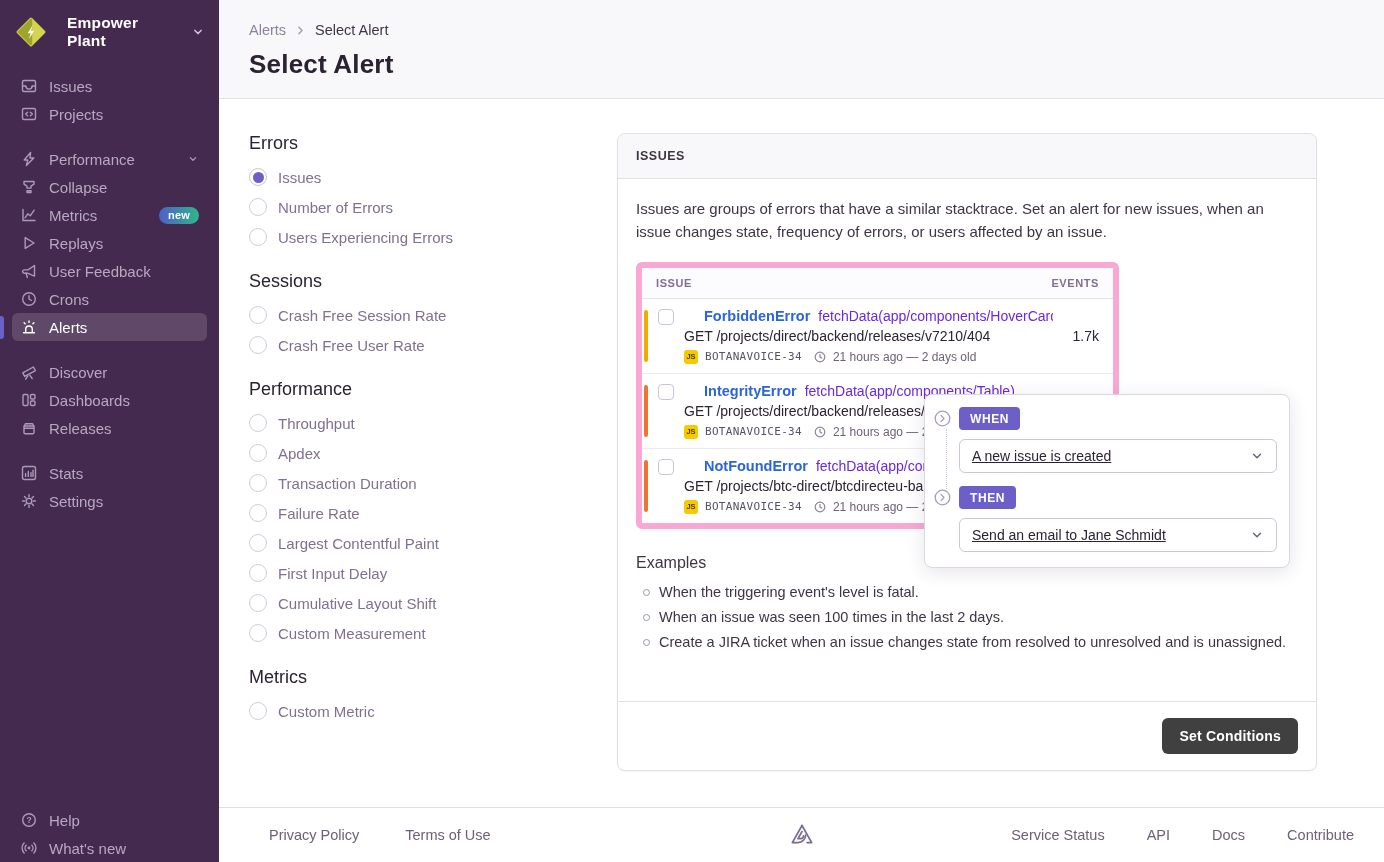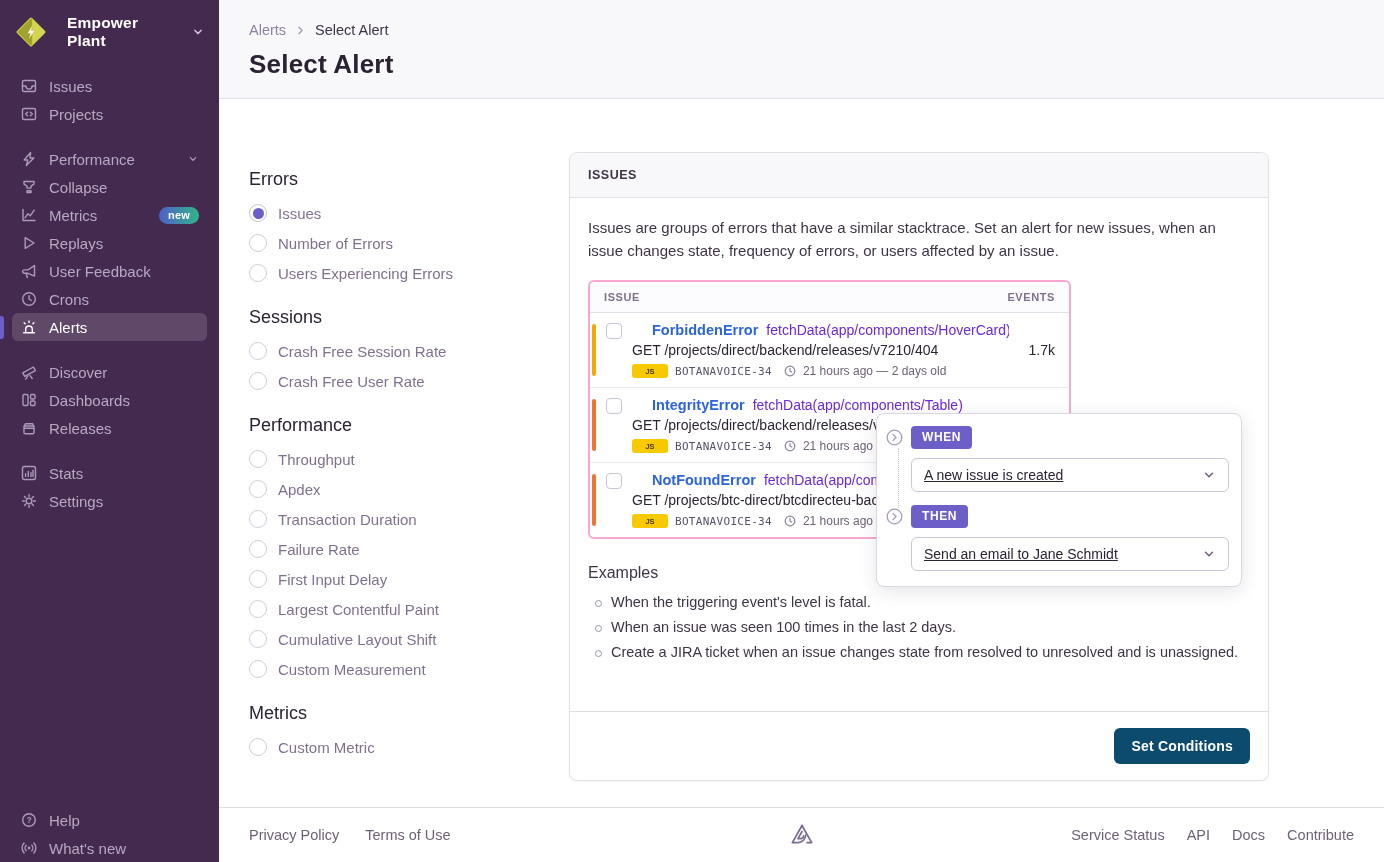--- a/index.html
+++ b/index.html
@@ -31,68 +31,68 @@
 
   
   .main { flex:1; display:flex; flex-direction:column; background:#fff; min-width:0; }
   .page-header { background:#f8f8fa; border-bottom:1px solid #e2dee6; padding:22px 30px 18px; }
   .breadcrumb { display:flex; align-items:center; gap:9px; font-size:14.5px; color:#8d81a3; }
   .breadcrumb .crumb-link { cursor:pointer; }
   .breadcrumb .current { color:#3e3446; }
   .crumb-sep { color:#a79cb5; }
   .page-title { margin-top:11px; font-size:26px; font-weight:700; color:#2b2233; letter-spacing:.2px; }
 
-  .content { display:flex; padding:34px 30px 0; flex:1; align-items:flex-end; }
+  .content { display:flex; padding:34px 30px 0; flex:1; align-items:flex-start;gap:48px; }
 
   
   .selector { width:320px; flex-shrink:0; }
   .sel-section { margin-bottom:25px; }
   .sel-title { font-size:18px; font-weight:500; color:#2b2233; margin-bottom:14px; }
   .sel-option { display:flex; align-items:center; gap:11px; margin-bottom:12px; color:#80708f; font-size:15px; cursor:pointer; }
   .radio { width:18px; height:18px; border:1.5px solid #d4cbdf; border-radius:50%; background:#fff; position:relative; flex-shrink:0; }
   .radio.on { border-color:#cdc2dc; }
   .radio.on::after { content:""; position:absolute; inset:2.5px; background:#6c5fc7; border-radius:50%; }
 
   
   .panel { width:700px; border:1px solid #e2dee6; border-radius:8px; background:#fff; position:relative;
            box-shadow:0 1px 2px rgba(40,20,60,.04); }
   .panel-header { background:#f8f8fa; border-bottom:1px solid #e2dee6; border-radius:8px 8px 0 0; padding:15px 18px;
            font-size:12.5px; font-weight:700; letter-spacing:.5px; color:#3e3446; }
   .panel-body { padding:18px; }
   .panel-desc { font-size:15px; line-height:1.55; color:#3e3446; margin-bottom:18px; max-width:662px; }
 
-  .issues-table { width:483px; border:2px solid #f9a8d4; border-radius:6px; background:#fff; }
+  .issues-table { width:483px; border:6px solid #f9a8d4; border-radius:6px; background:#fff; }
   .it-header { display:flex; justify-content:space-between; padding:9px 14px; border-bottom:1px solid #e5e0ea;
            font-size:11px; font-weight:700; letter-spacing:.6px; color:#80708f; background:#fcfbfd; border-radius:6px 6px 0 0; }
   .issue-row { display:flex; border-bottom:1px solid #eee9f1; padding:9px 10px 9px 0; }
   .issue-row:last-child { border-bottom:none; }
   .level-bar { width:4px; border-radius:2px; margin:2px 10px 2px 2px; flex-shrink:0; }
   .lv-warn { background:#f5a800; }
   .lv-err { background:#f2732f; }
   .row-check { width:16px; height:16px; border:1.5px solid #cdc3d8; border-radius:4px; background:#fff; margin:1px 10px 0 0; flex-shrink:0; cursor:pointer; }
   .row-main { flex:1; min-width:0; }
   .row-title { display:flex; gap:8px; align-items:baseline; white-space:nowrap; overflow:hidden;margin-left:20px; }
   .err-name { color:#2c64d9; font-weight:700; font-size:14.5px; cursor:pointer; }
   .annotation { color:#6d28d9; font-size:14px; }
   .row-tx { font-size:14px; color:#2b2233; margin-top:4px; white-space:nowrap; overflow:hidden; }
   .row-meta { display:flex; align-items:center; gap:7px; margin-top:6px; font-size:12px; color:#6e6076; }
-  .js-badge { width:36px; height:14px; background:#f7ca00; border-radius:3px; color:#4a3b10; font-size:7.5px;
+  .js-badge { width:14px; height:14px; background:#f7ca00; border-radius:3px; color:#4a3b10; font-size:7.5px;
            font-weight:700; display:flex; align-items:center; justify-content:center; }
   .proj-slug { font-family:"DejaVu Sans Mono", monospace; font-size:11px; letter-spacing:.3px; color:#57516a; }
   .clock-icon { color:#8d839c; margin-left:5px; }
   .row-events { width:50px; display:flex; align-items:center; justify-content:flex-end; font-size:14px; color:#2b2233; padding-right:4px; }
 
   .examples-title { font-size:16px; color:#3e3446; margin:25px 0 12px; font-weight:400; }
   .examples-list { list-style:none; }
   .examples-list li { position:relative; padding-left:23px; margin-bottom:9px; font-size:14.5px; color:#3e3446; }
   .examples-list li::before { content:""; position:absolute; left:7px; top:5.5px; width:5px; height:5px;
            border:1.5px solid #9c92ab; border-radius:50%; }
 
   .panel-footer { border-top:1px solid #e2dee6; padding:16px 18px; display:flex; justify-content:flex-end; margin-top:24px; }
-  .btn-primary { background:#0c4a6e; color:#fff; font-family:inherit; font-weight:700; font-size:14px; padding:10px 17px;
+  .btn-primary { background:#404040; color:#fff; font-family:inherit; font-weight:700; font-size:14px; padding:10px 17px;
            border:none; border-radius:6px; cursor:pointer; letter-spacing:.2px; }
 
   
   .popup { position:absolute; left:306px; top:260px; width:366px; background:#fff; border:1px solid #dcd6e2;
            border-radius:8px; box-shadow:0 4px 18px rgba(60,40,80,.13); padding:12px 12px 15px 9px; z-index:5;text-decoration:underline; }
   .popup::before { content:""; position:absolute; left:20.5px; top:34px; height:76px; border-left:1px dotted #cfc7da; }
   .rule-step { display:flex; gap:8px; position:relative; }
   .rule-step + .rule-step { margin-top:13px; }
   .step-icon { width:17px; height:17px; margin-top:3px; background:#fff; border-radius:50%; color:#a79cb5; flex-shrink:0; z-index:1; }
   .step-body { flex:1; }
@@ -100,21 +100,21 @@
            letter-spacing:.6px; padding:4.5px 11px; border-radius:4px; }
   .rule-select { margin-top:9px; height:34px; border:1px solid #cfc5da; border-radius:6px; display:flex; align-items:center;
            justify-content:space-between; padding:0 12px; font-size:14px; color:#2b2233; background:#fff; cursor:pointer; }
   .rule-select svg { color:#6e6076; }
 
   
   .page-footer { border-top:1px solid #e2dee6; margin-top:26px; height:55px; padding:0 30px; display:flex;
            align-items:center; position:relative; font-size:14.5px; color:#6e6076; }
   .foot-left { display:flex; gap:26px; }
   .foot-right { margin-left:auto; display:flex; gap:22px;align-items:flex-end; }
-  .foot-link { cursor:pointer; }
+  .foot-link { cursor:pointer;margin-left:20px; }
   .foot-logo { position:absolute; left:50%; transform:translateX(-50%); color:#7a6c8f; cursor:pointer; }
 </style>
 </head>
 <body>
 
 <div class="app">
 
   <aside class="sidebar">
     <div class="org-row">
       <span>
@@ -364,25 +364,25 @@
           <div class="sel-option">
             <span class="radio"></span>
             <span>Transaction Duration</span>
           </div>
           <div class="sel-option">
             <span class="radio"></span>
             <span>Failure Rate</span>
           </div>
           <div class="sel-option">
             <span class="radio"></span>
+            <span>Largest Contentful Paint</span>
+          </div>
+          <div class="sel-option">
+            <span class="radio"></span>
             <span>First Input Delay</span>
-          </div>
-          <div class="sel-option">
-            <span class="radio"></span>
-            <span>Largest Contentful Paint</span>
           </div>
           <div class="sel-option">
             <span class="radio"></span>
             <span>Cumulative Layout Shift</span>
           </div>
           <div class="sel-option">
             <span class="radio"></span>
             <span>Custom Measurement</span>
           </div>
         </div>

